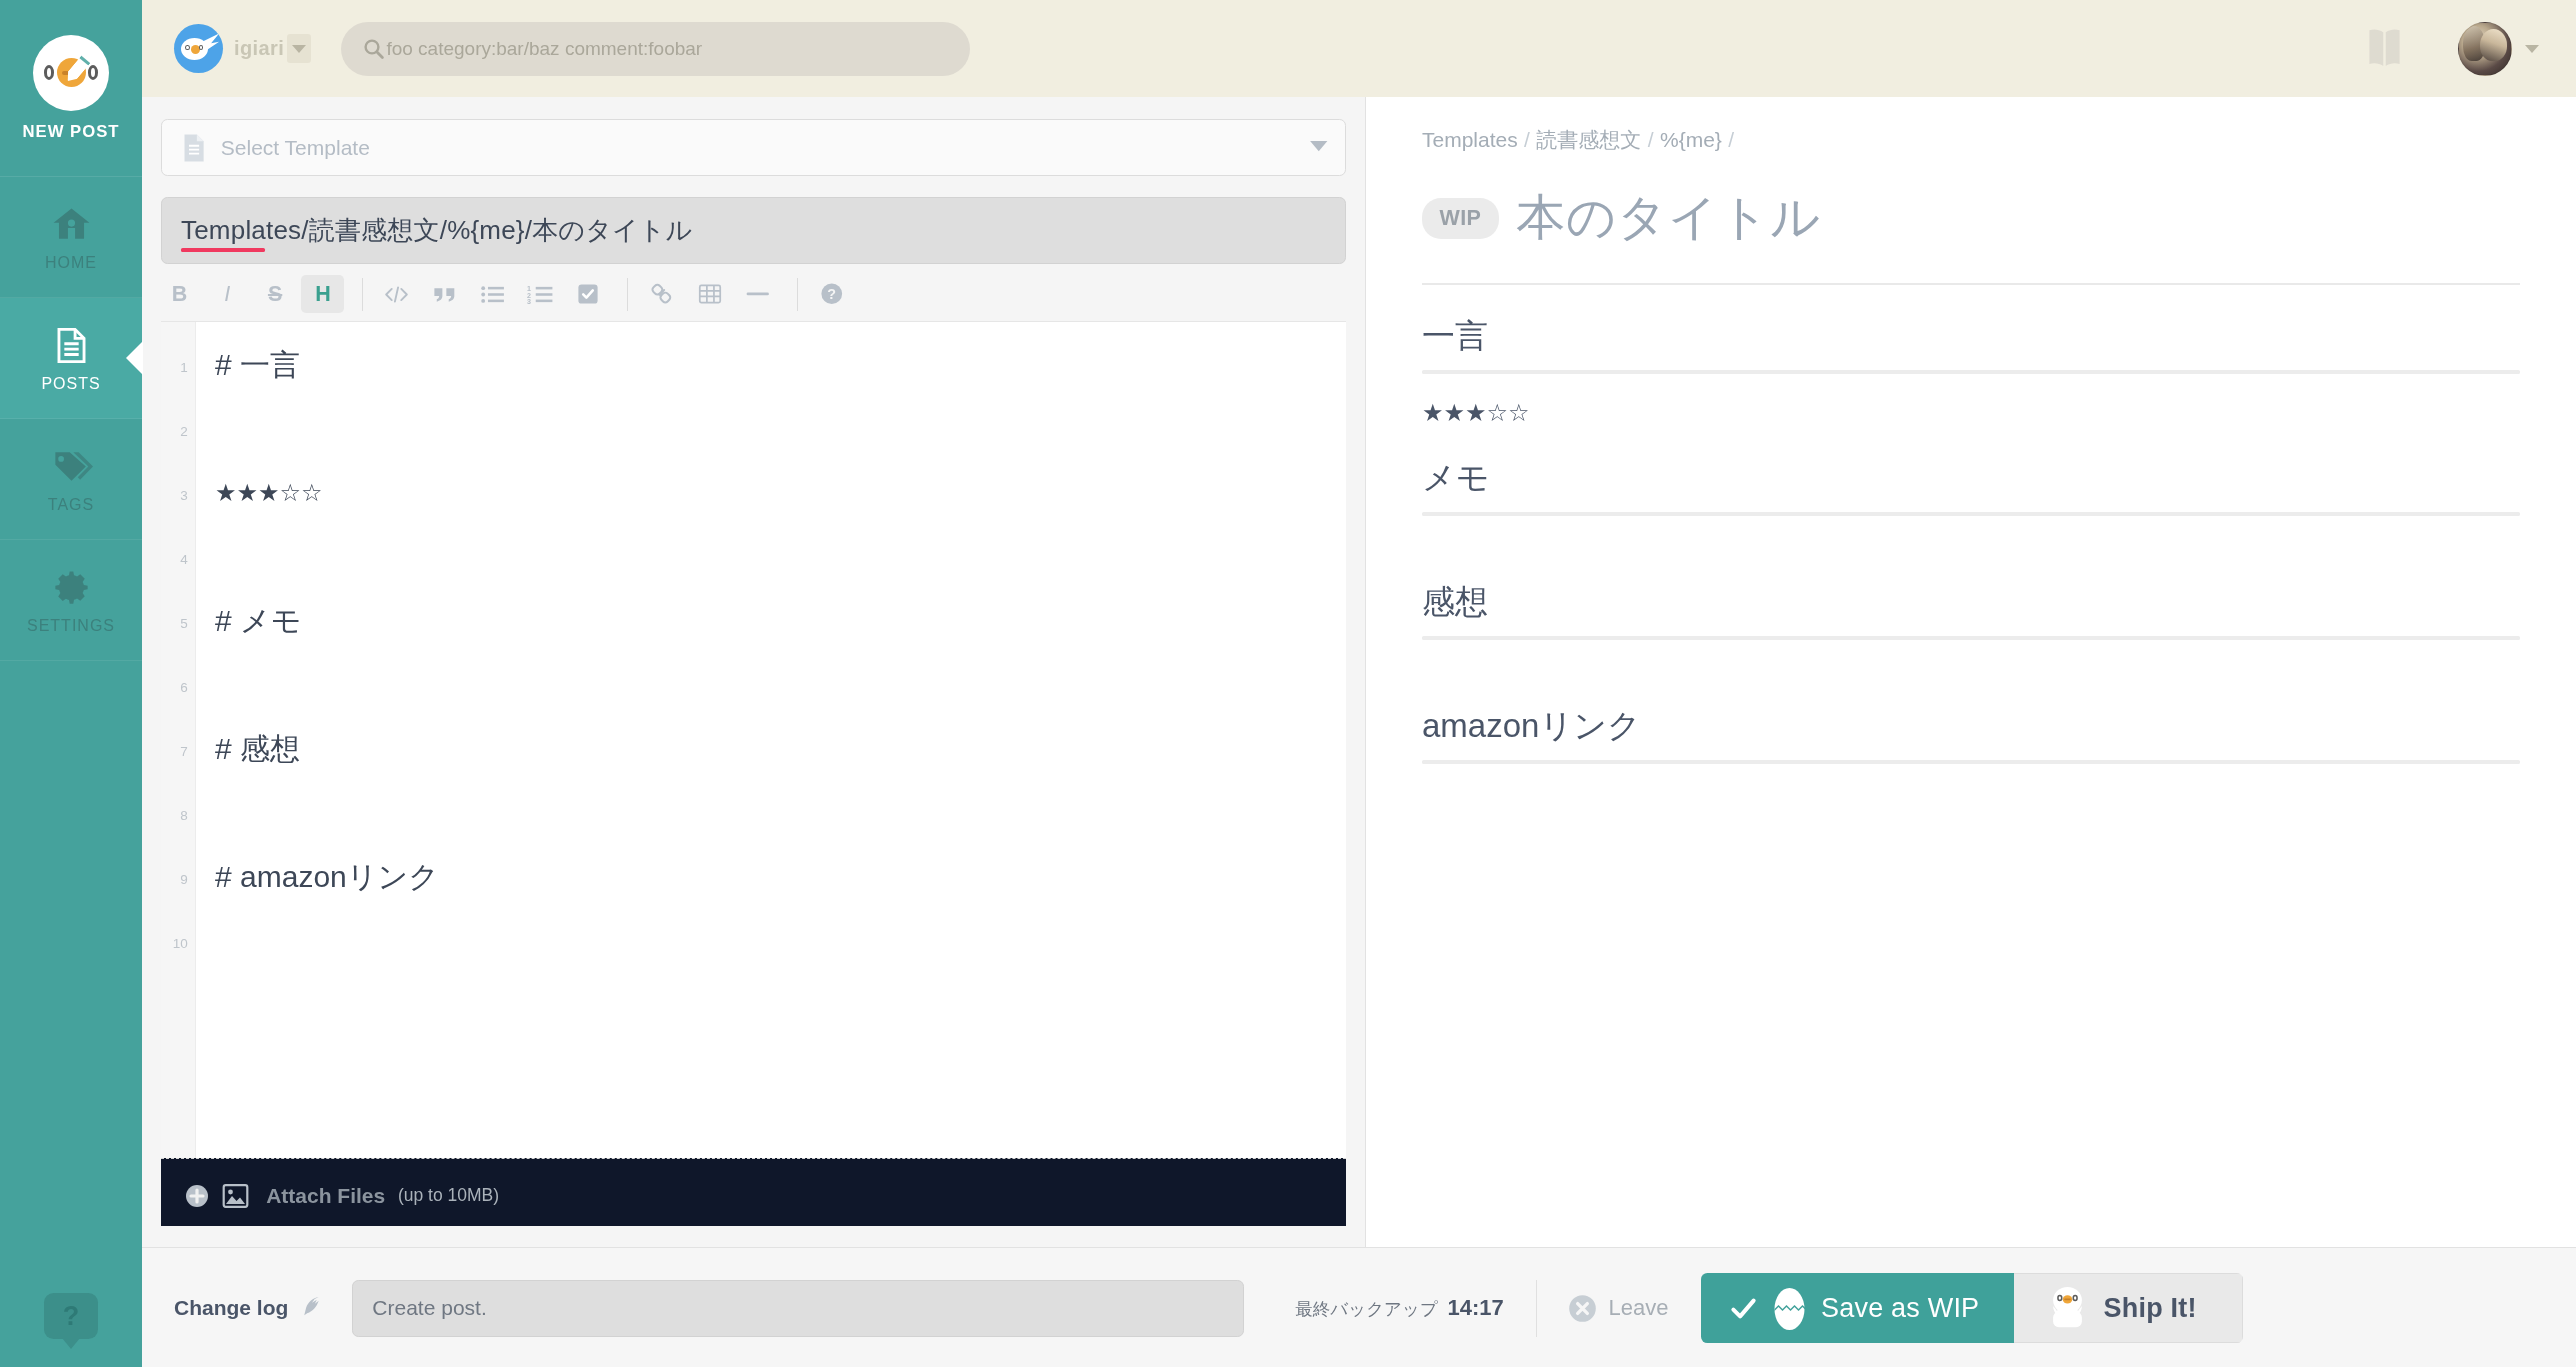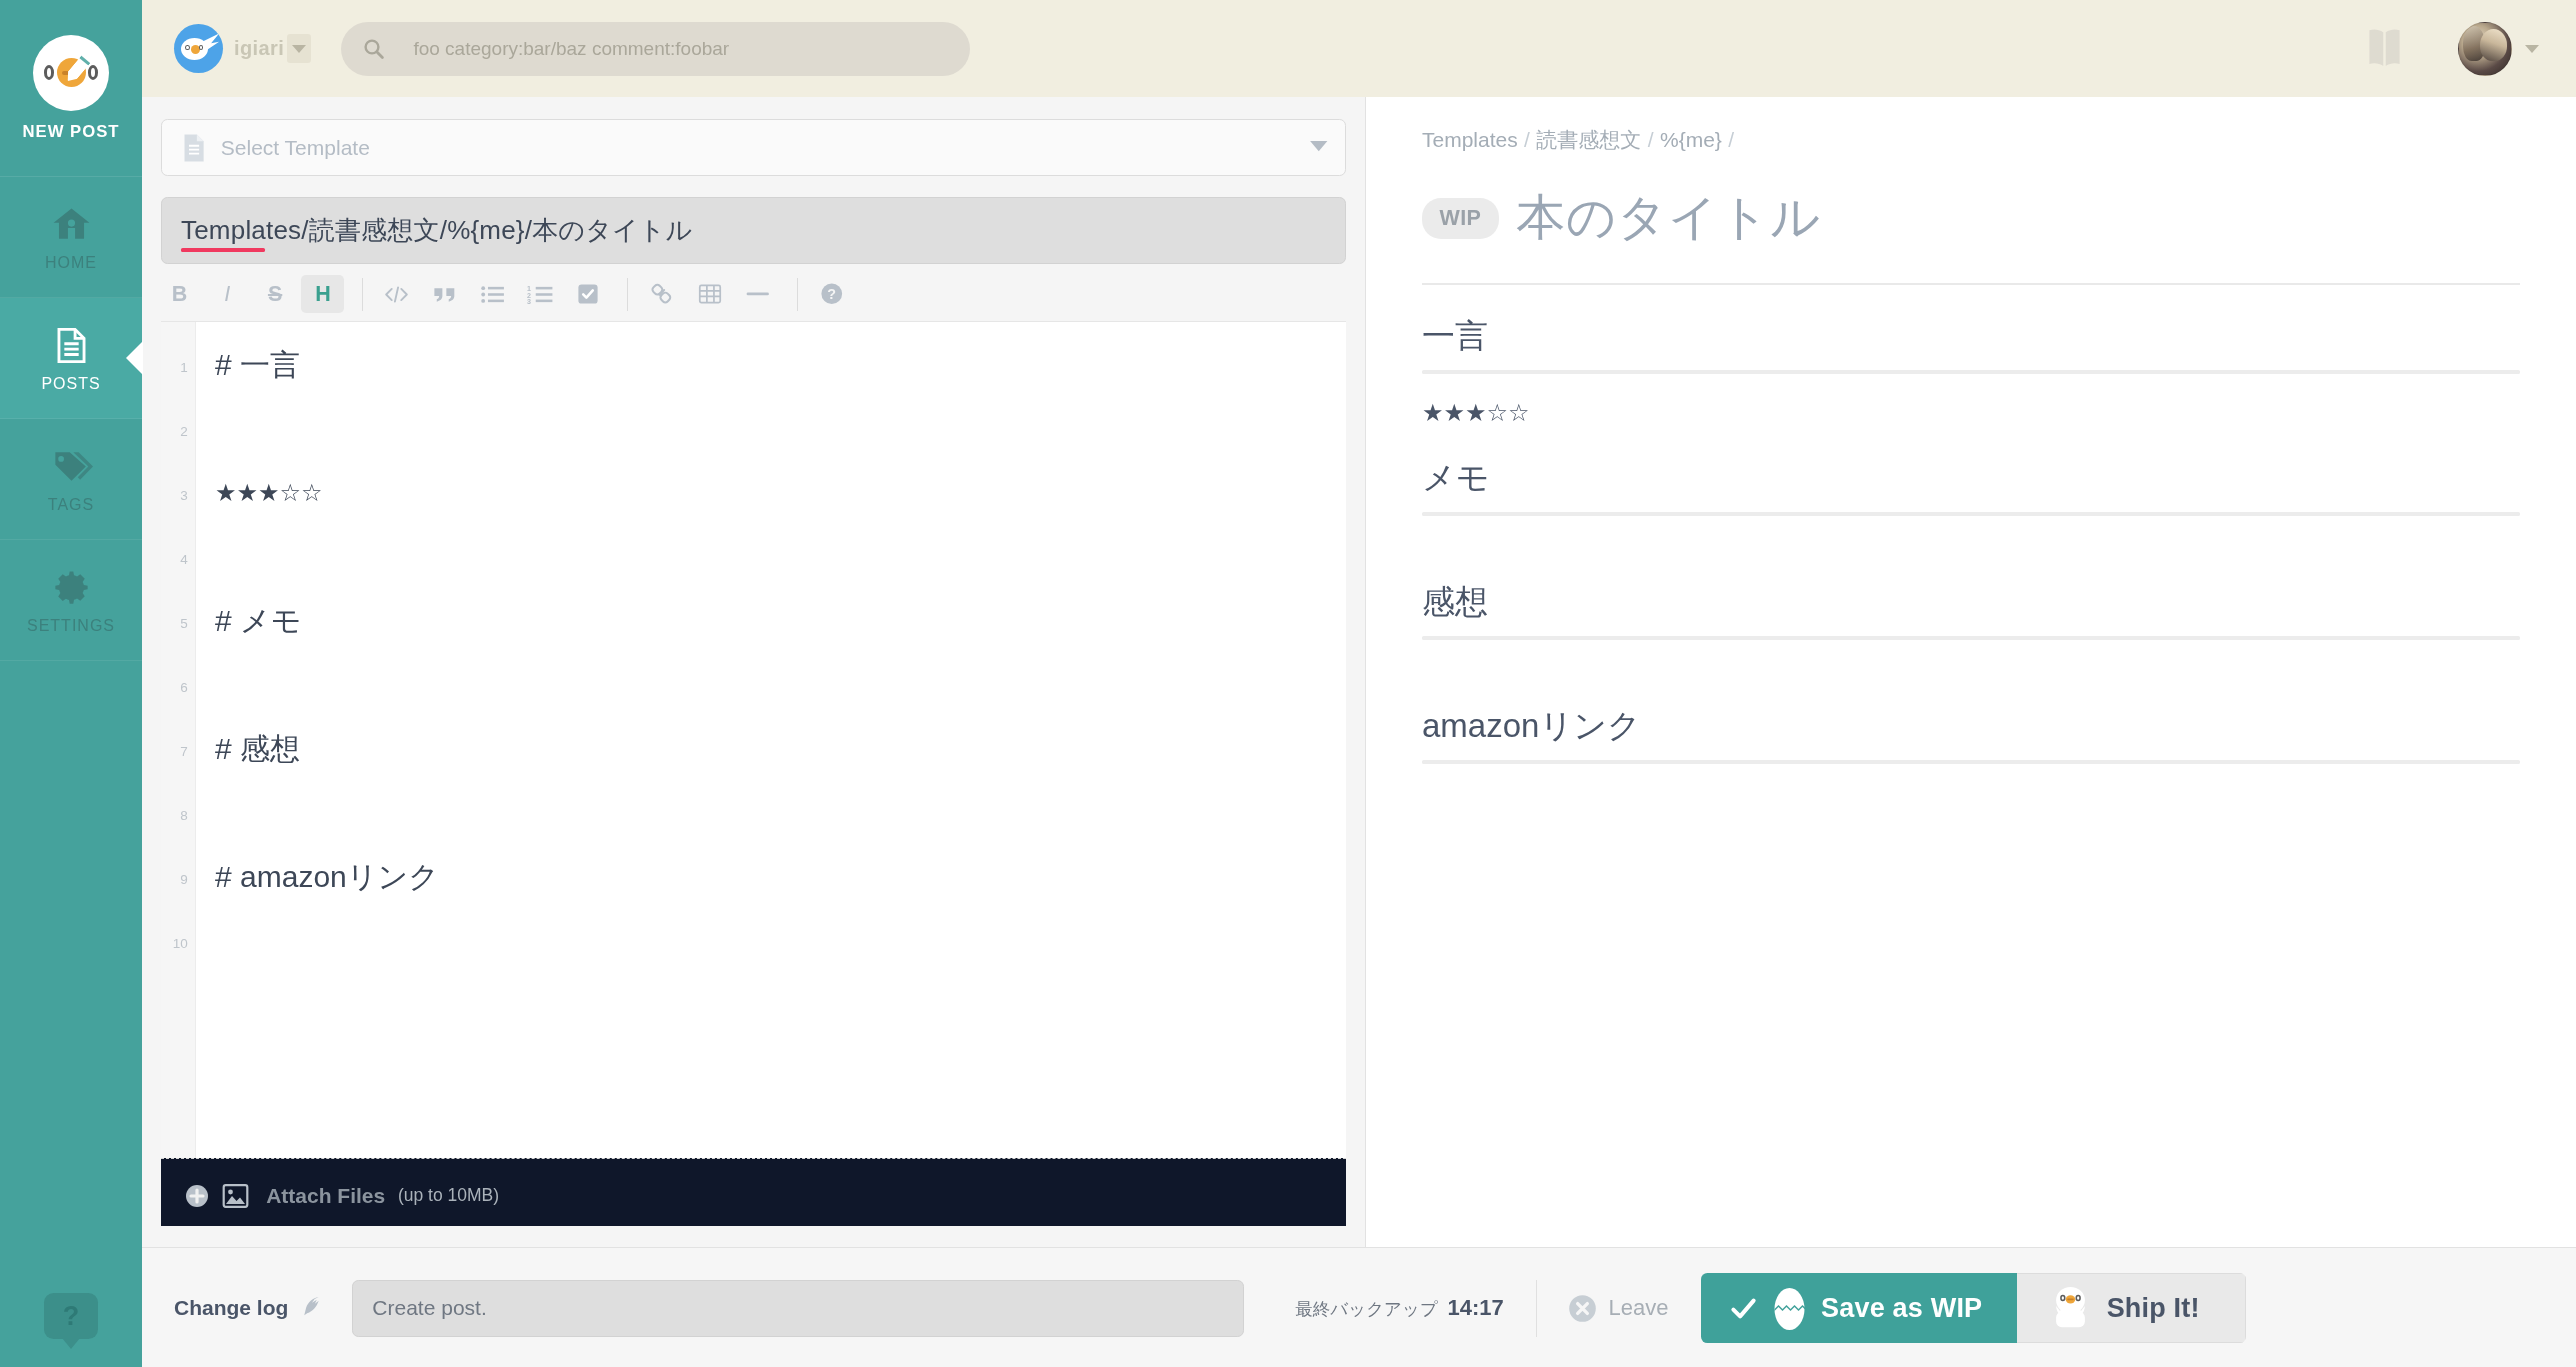--- a/index.html
+++ b/index.html
@@ -113,21 +113,21 @@
   .bird-eye.l{left:5.6px;} .bird-eye.r{left:19px;}
   .bird-beak{position:absolute;left:11px;top:10.3px;width:9.6px;height:8.8px;border-radius:50%;background:#efa63a;}
   .brand-name { font-size: 20px; font-weight: 700; color: #c9c6b5; letter-spacing: 0.4px; }
   .brand-caret {
     width: 24px; height: 29px; background:#e6e2d2; border-radius:3.2px;
     display:flex;align-items:center;justify-content:center; cursor:pointer; margin-left:3.2px;
   }
   .tri-down { width:0;height:0;border-left:7.2px solid transparent;border-right:7.2px solid transparent;border-top:8px solid #b9b5a3; }
   .searchbox {
     margin-left: 30px; width: 629px; height: 54px; border-radius: 27px;
-    background: #dedad0; display:flex; align-items:center; padding: 0 21px; gap: 27px;
+    background: #dedad0; display:flex; align-items:center; padding: 0 21px; gap: 0;
     cursor: text;
   }
   .search-icon { width: 24px; height: 24px; flex:0 0 24px; }
   .search-ph { color: #aaa79a; font-size: 19px; }
   .topbar-spacer { flex: 1; }
   .book-icon { width: 49px; height: 49px; opacity:.95; cursor:pointer; }
   .user-block{ display:flex; align-items:center; gap:12.7px; margin-left: 49px; cursor:pointer;}
   .user-avatar {
     width: 54px; height: 54px; border-radius: 50%;
     background: radial-gradient(circle at 36% 34%, #e8dcc6 0%, #b9a88d 32%, #5a4a46 64%, #2d2622 100%);
@@ -239,21 +239,21 @@
   .backup .bk-time { font-size: 22px; font-weight:700; color:#4a5568; }
   .vdiv { width:0.8px; height:57px; background:#e0e0e0; margin: 0 32px; }
   .leave-btn { display:flex; align-items:center; gap:11px; cursor:pointer; }
   .x-circle { width:29px;height:29px; }
   .leave-label{font-size:22px;color:#a7aeb5;}
   .action-group { margin-left: 33px; display:flex; height: 70px; border-radius: 6.4px; overflow:hidden; }
   .btn-wip {
     background:#3fa19a; color:#fff; display:flex; align-items:center; gap: 14.3px;
     padding: 0 35px 0 29px; cursor:pointer;
   }
-  .btn-wip .lbl { font-size: 27px; font-weight:700; letter-spacing:0.2px; }
+  .btn-wip .lbl { font-size: 27px; font-weight:400; letter-spacing:0.2px; }
   .check-mark{width:27px;height:27px;}
   .egg-white{width:35px;height:46px;position:relative;}
   .btn-ship {
     background:#e9e9e9; color:#4a5568; display:flex; align-items:center; gap: 14.3px;
     padding: 0 45px 0 32px; cursor:pointer; border:0.8px solid #dcdcdc; border-left:none;
   }
   .btn-ship .lbl { font-size: 27px; font-weight:700; letter-spacing:0.2px; }
   .chick{width:43px;height:46px;position:relative;}
 </style>
 </head>

